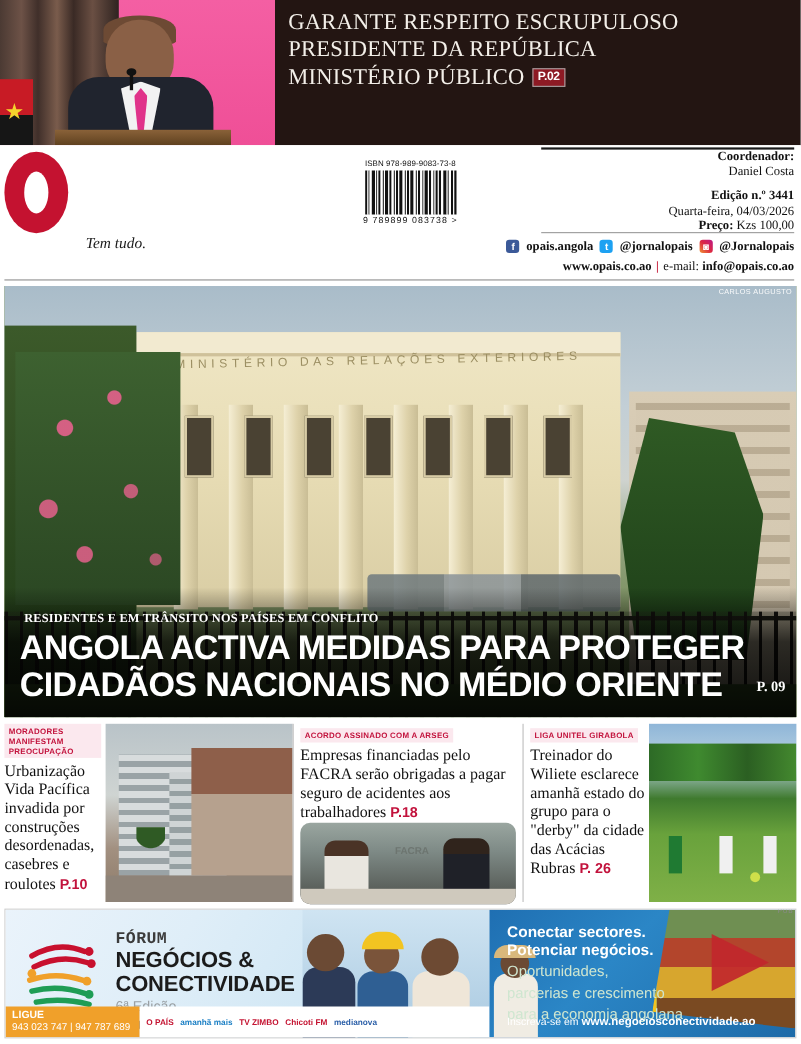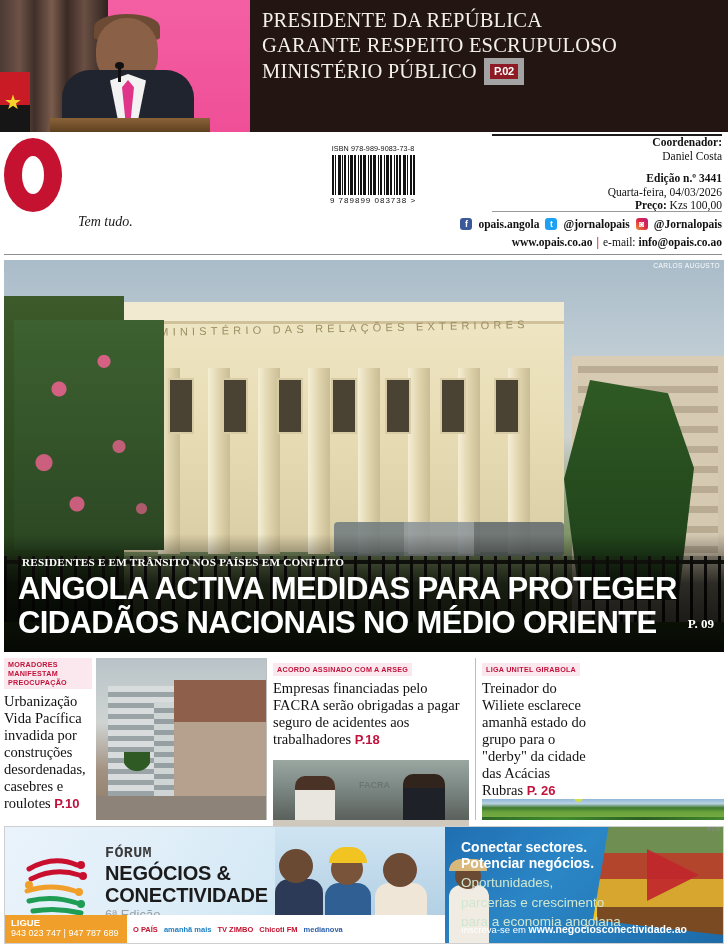--- a/index.html
+++ b/index.html
@@ -51,21 +51,21 @@
   }
   .top-headline .hl {
     color:#f3efe9; font-family:"Liberation Serif", serif;
     font-size:20.5px; line-height:25px; letter-spacing:0.2px;
     font-weight:400; text-transform:uppercase;
   }
   .pbadge {
     display:inline-block; background:#8d1a24; color:#ffffff;
     font-family:"Liberation Sans", sans-serif; font-weight:bold;
     font-size:11px; line-height:12px; padding:1px 4px 2px;
-    border:6px solid #a3a3a3; vertical-align:3px; margin-left:7px;
+    border:1px solid #a3a3a3; vertical-align:3px; margin-left:7px;
     letter-spacing:-0.3px;
   }
 
   
   .masthead { position:relative; width:728px; height:128px; background:#fff; }
   .logo-wrap { position:absolute; left:4px; top:6px; display:flex; align-items:flex-start; }
   .logo-o {
     width:58px; height:74px; border-radius:50%;
     background:#c41230; position:relative; margin-right:2px;
   }
@@ -163,21 +163,21 @@
     font-family:"Liberation Sans", sans-serif; font-weight:bold;
     font-size:31px; line-height:34px; letter-spacing:-0.6px; text-transform:uppercase; }
   .hero-page { position:absolute; right:10px; bottom:20px; color:#ffffff;
     font-family:Liberation Serif, serif; font-weight:bold; font-size:13px; }
 
   
   .stories { display:flex; width:720px; margin:6px 4px 0; height:162px; }
   .story { position:relative; }
   .story.s1 { width:262px; display:flex; }
   .story.s2 { width:210px; border-left:1px solid #bdbdbd; border-right:1px solid #bdbdbd; padding:0 6px; }
-  .story.s3 { width:248px; display:flex; padding-left:6px;flex-direction:column; }
+  .story.s3 { width:248px; display:flex; padding-left:6px; }
 
   .tag {
     display:inline-block; background:#fbe8ee; color:#c2123c;
     font-family:"Liberation Sans", sans-serif; font-weight:bold;
     font-size:7.2px; letter-spacing:.25px; padding:2px 4px; text-transform:uppercase;
     margin-bottom:4px;
   }
   .stxt { font-family:"Liberation Serif", serif; font-size:14.5px; line-height:17px; color:#111; }
   .stxt .pg { color:#c2123c; font-family:"Liberation Sans", sans-serif; font-weight:bold; font-size:13px; }
 
@@ -186,22 +186,22 @@
   .s1-img .tower { position:absolute; left:12px; top:28px; width:76px; height:110px;
     background:repeating-linear-gradient(180deg,#d8dcdd 0 6px,#9aa3a6 6px 11px); }
   .s1-img .tower2 { position:absolute; left:58px; top:44px; width:52px; height:94px;
     background:repeating-linear-gradient(180deg,#cfd4d5 0 6px,#96a0a2 6px 11px); }
   .s1-img .house { position:absolute; right:0; top:22px; width:92px; height:116px;
     background:linear-gradient(180deg,#8e5f4a 0 42px,#b6a18e 42px 100%); }
   .s1-img .palm { position:absolute; left:28px; bottom:22px; width:26px; height:46px;
     background:radial-gradient(circle at 50% 10%, #2f5a24 0 14px, transparent 15px); }
   .s1-img .road { position:absolute; left:0; right:0; bottom:0; height:24px; background:#8e8378; }
 
-  .s2-img { margin-top:12px; height:74px;
-    background:linear-gradient(180deg,#9aa6a0 0%,#7e8a86 35%,#4c4f4a 100%); position:relative; overflow:hidden; }
+  .s2-img { margin-top:0; height:74px;
+    background:linear-gradient(180deg,#9aa6a0 0%,#7e8a86 35%,#4c4f4a 100%); position:relative; overflow:hidden;border-radius:9px; }
   .s2-img .p1 { position:absolute; left:22px; top:16px; width:40px; height:52px;
     background:linear-gradient(180deg,#4a3326 0 14px,#e9e6df 14px 100%); border-radius:10px 10px 0 0; }
   .s2-img .p2 { position:absolute; right:24px; top:14px; width:42px; height:56px;
     background:linear-gradient(180deg,#30241c 0 14px,#1f2128 14px 100%); border-radius:10px 10px 0 0; }
   .s2-img .desk { position:absolute; left:0; right:0; bottom:0; height:14px; background:#cfc9bd; }
   .s2-img .lg { position:absolute; left:86px; top:20px; font-family:"Liberation Sans",sans-serif;
     font-size:9px; font-weight:bold; color:#6d7570; }
 
   .s3-col { width:108px; }
   .s3-img { flex:1; background:linear-gradient(180deg,#8fb6d8 0%,#b9d2e2 22%,#3f7a2e 42%,#69a23c 62%,#7fb047 100%); position:relative; overflow:hidden; }
@@ -279,22 +279,22 @@
     <div class="tp-star"></div>
     <div class="tp-hair"></div>
     <div class="tp-head"></div>
     <div class="tp-suit"></div>
     <div class="tp-shirt"></div>
     <div class="tp-tie"></div>
     <div class="tp-mic"></div>
     <div class="tp-podium"></div>
   </div>
   <div class="top-headline">
+    <div class="hl">GARANTE RESPEITO ESCRUPULOSO</div>
     <div class="hl">PRESIDENTE DA REPÚBLICA</div>
-    <div class="hl">GARANTE RESPEITO ESCRUPULOSO</div>
     <div class="hl"><span>MINISTÉRIO PÚBLICO</span><span class="pbadge">P.02</span></div>
   </div>
 </div>
 
 <div class="masthead">
 
   <div class="logo-wrap">
     <div class="logo-o"></div>
   </div>
   <div class="logo-tag">Tem tudo.</div>

